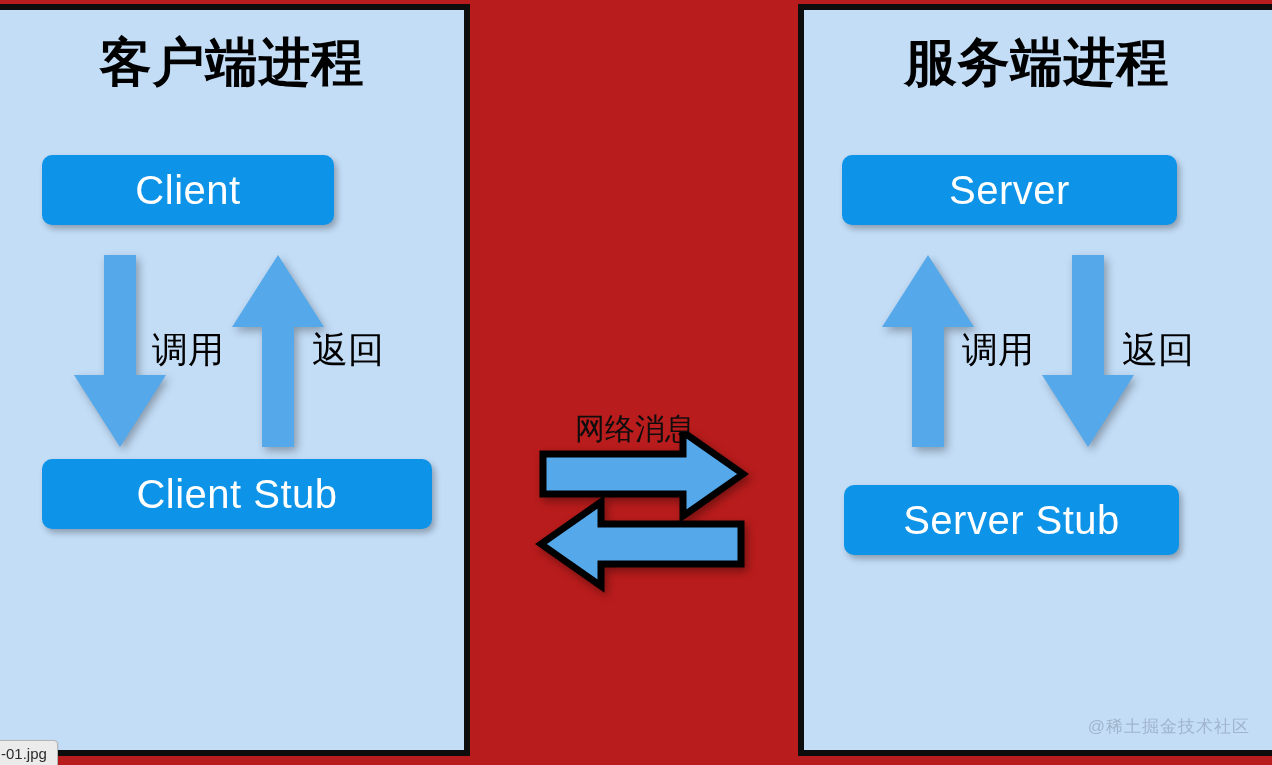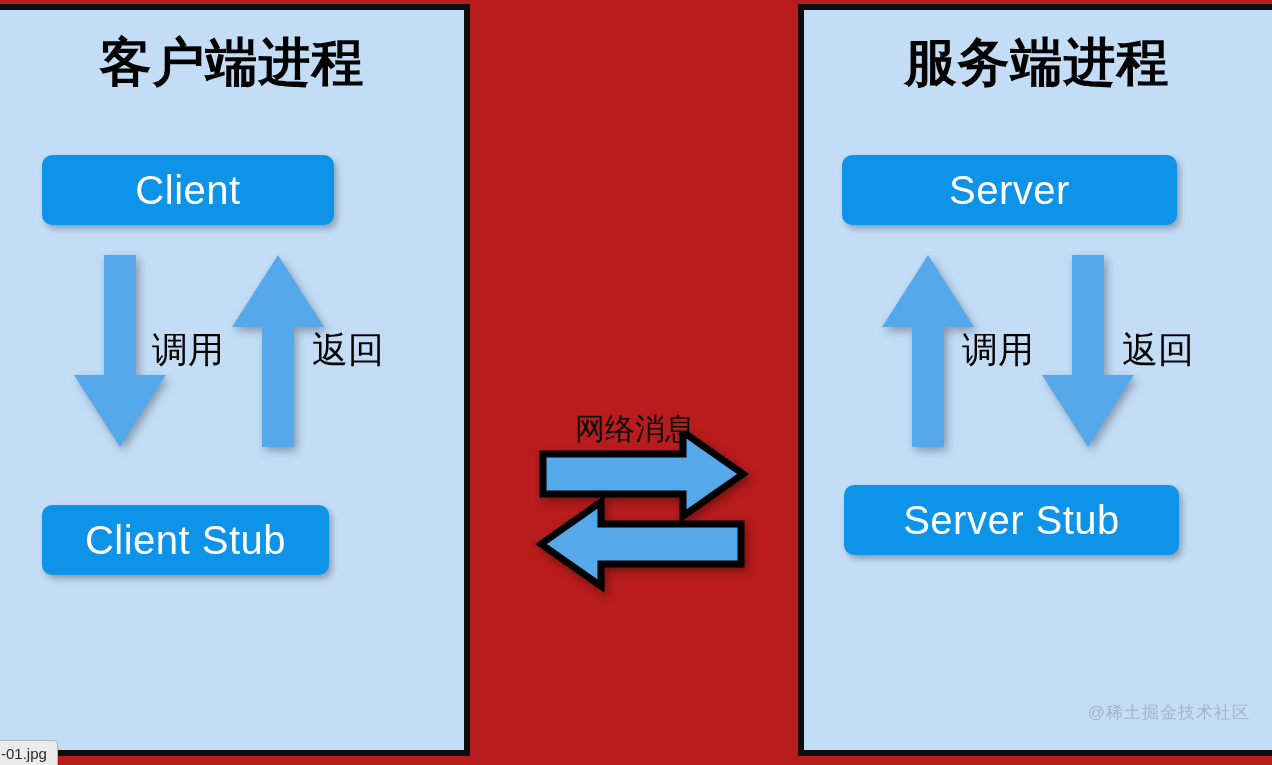--- a/index.html
+++ b/index.html
@@ -57,21 +57,21 @@
     display: flex;
     align-items: center;
     justify-content: center;
     font-size: 40px;
     font-weight: 400;
     letter-spacing: 0.5px;
     box-shadow: 3px 4px 6px rgba(0,0,0,0.28);
     white-space: nowrap;
   }
   .box-client      { left: 42px;  top: 145px; width: 292px; height: 70px; }
-  .box-client-stub { left: 42px;  top: 495px; width: 287px; height: 70px; }
+  .box-client-stub { left: 42px;  top: 449px; width: 390px; height: 70px; }
   .box-server      { left: 38px;  top: 145px; width: 335px; height: 70px; }
   .box-server-stub { left: 40px;  top: 475px; width: 335px; height: 70px; }
 
   
   .v-arrow {
     position: absolute;
     width: 92px;
     height: 192px;
     filter: drop-shadow(3px 4px 4px rgba(0,0,0,0.30));
   }
@@ -119,21 +119,21 @@
     width: 214px;
     height: 172px;
     filter: drop-shadow(3px 4px 4px rgba(0,0,0,0.35));
   }
   .exchange-arrows svg { display: block; width: 100%; height: 100%; }
 
   
   .watermark {
     position: absolute;
     right: 28px;
-    bottom: 26px;
+    bottom: 12px;
     font-size: 17px;
     color: #9aaec4;
     letter-spacing: 1px;
     white-space: nowrap;
     opacity: 0.85;
   }
 
   
   .file-chip {
     position: absolute;

